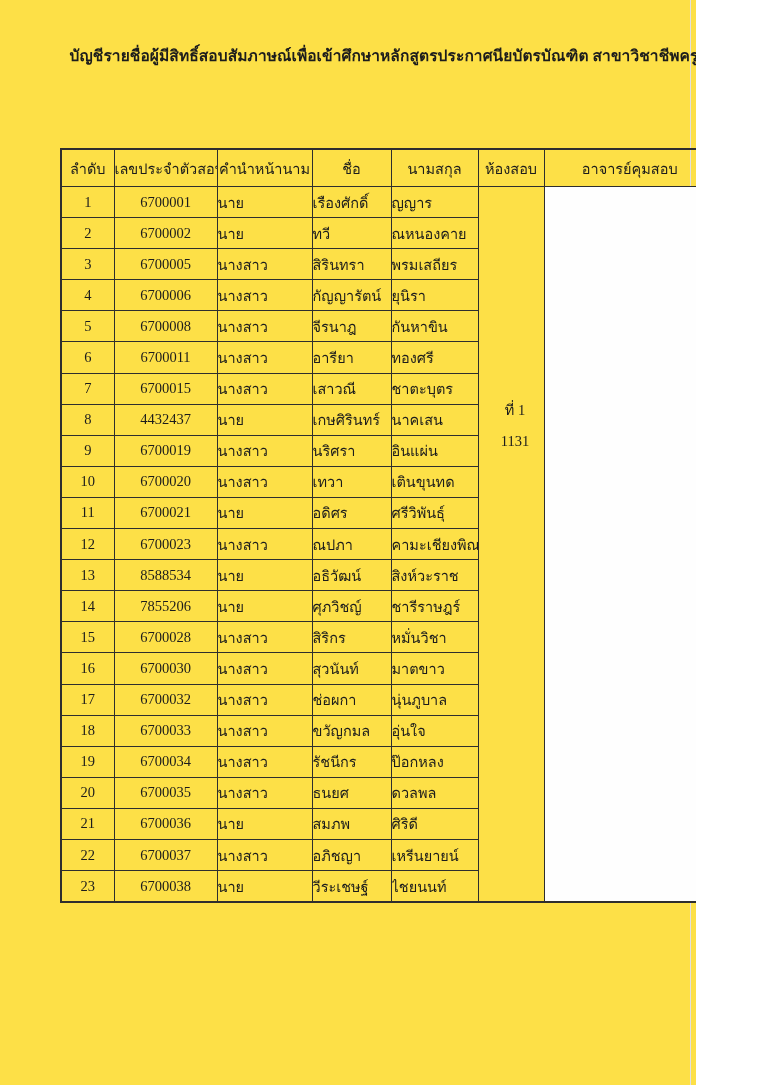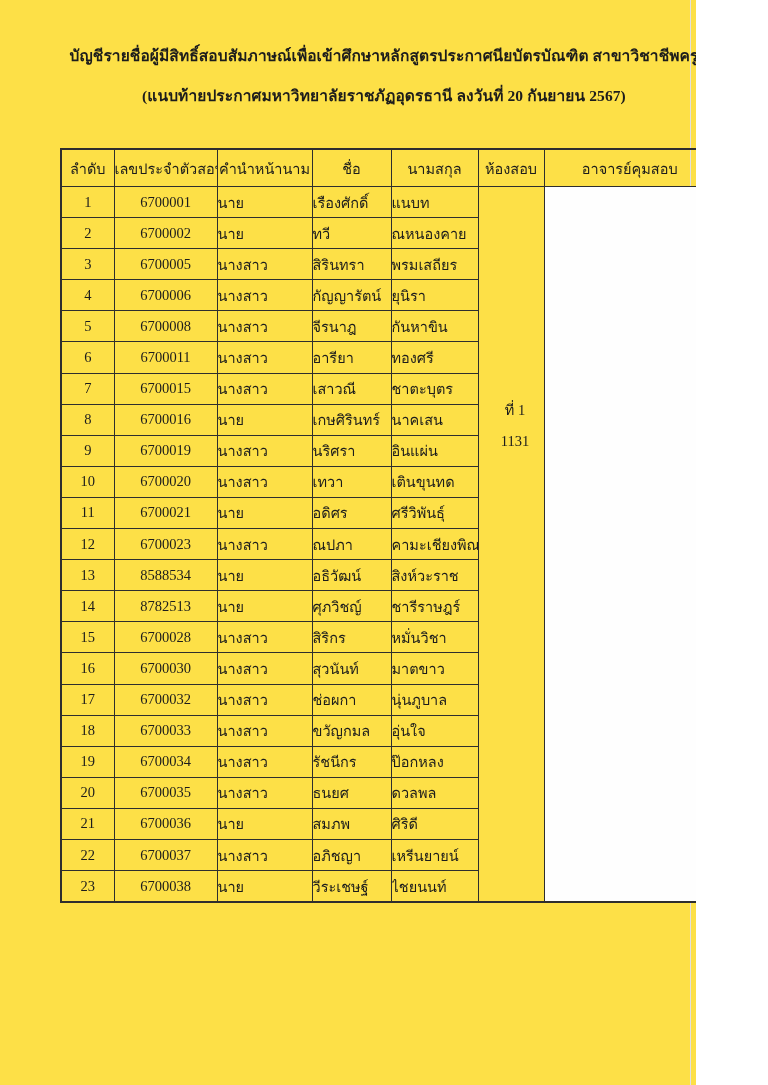--- a/index.html
+++ b/index.html
@@ -84,21 +84,20 @@
   td.c-proctor { background: #fefefe; }
 </style>
 </head>
 <body>
 
 <div class="page">
   <div class="scan-edge"></div>
 
   <div class="title-block">
     <div>บัญชีรายชื่อผู้มีสิทธิ์สอบสัมภาษณ์เพื่อเข้าศึกษาหลักสูตรประกาศนียบัตรบัณฑิต สาขาวิชาชีพครู</div>
-    <div>(แนบท้ายประกาศมหาวิทยาลัยราชภัฏอุดรธานี ลงวันที่ 20 กันยายน 2567)</div>
   </div>
 
   <table class="roster">
     <colgroup>
       <col style="width:53px">
       <col style="width:103px">
       <col style="width:95px">
       <col style="width:79px">
       <col style="width:87px">
       <col style="width:66px">
@@ -114,21 +113,21 @@
         <th>ห้องสอบ</th>
         <th>อาจารย์คุมสอบ</th>
       </tr>
     </thead>
     <tbody id="table-body">
         <tr>
           <td class="c-no">1</td>
           <td class="c-id">6700001</td>
           <td class="c-prefix">นาย</td>
           <td class="c-first">เรืองศักดิ์</td>
-          <td class="c-last">แนบท</td>
+          <td class="c-last">ญญาร</td>
           <td rowspan="23" class="c-room">
             <div class="room-box">
               <div>ที่ 1</div>
               <div>1131</div>
             </div>
           </td>
           <td rowspan="23" class="c-proctor"></td>
         </tr>
         <tr>
           <td class="c-no">2</td>
@@ -167,21 +166,21 @@
         </tr>
         <tr>
           <td class="c-no">7</td>
           <td class="c-id">6700015</td>
           <td class="c-prefix">นางสาว</td>
           <td class="c-first">เสาวณี</td>
           <td class="c-last">ชาตะบุตร</td>
         </tr>
         <tr>
           <td class="c-no">8</td>
-          <td class="c-id">6700016</td>
+          <td class="c-id">4432437</td>
           <td class="c-prefix">นาย</td>
           <td class="c-first">เกษศิรินทร์</td>
           <td class="c-last">นาคเสน</td>
         </tr>
         <tr>
           <td class="c-no">9</td>
           <td class="c-id">6700019</td>
           <td class="c-prefix">นางสาว</td>
           <td class="c-first">นริศรา</td>
           <td class="c-last">อินแผ่น</td>
@@ -209,21 +208,21 @@
         </tr>
         <tr>
           <td class="c-no">13</td>
           <td class="c-id">8588534</td>
           <td class="c-prefix">นาย</td>
           <td class="c-first">อธิวัฒน์</td>
           <td class="c-last">สิงห์วะราช</td>
         </tr>
         <tr>
           <td class="c-no">14</td>
-          <td class="c-id">8782513</td>
+          <td class="c-id">7855206</td>
           <td class="c-prefix">นาย</td>
           <td class="c-first">ศุภวิชญ์</td>
           <td class="c-last">ชารีราษฎร์</td>
         </tr>
         <tr>
           <td class="c-no">15</td>
           <td class="c-id">6700028</td>
           <td class="c-prefix">นางสาว</td>
           <td class="c-first">สิริกร</td>
           <td class="c-last">หมั่นวิชา</td>

